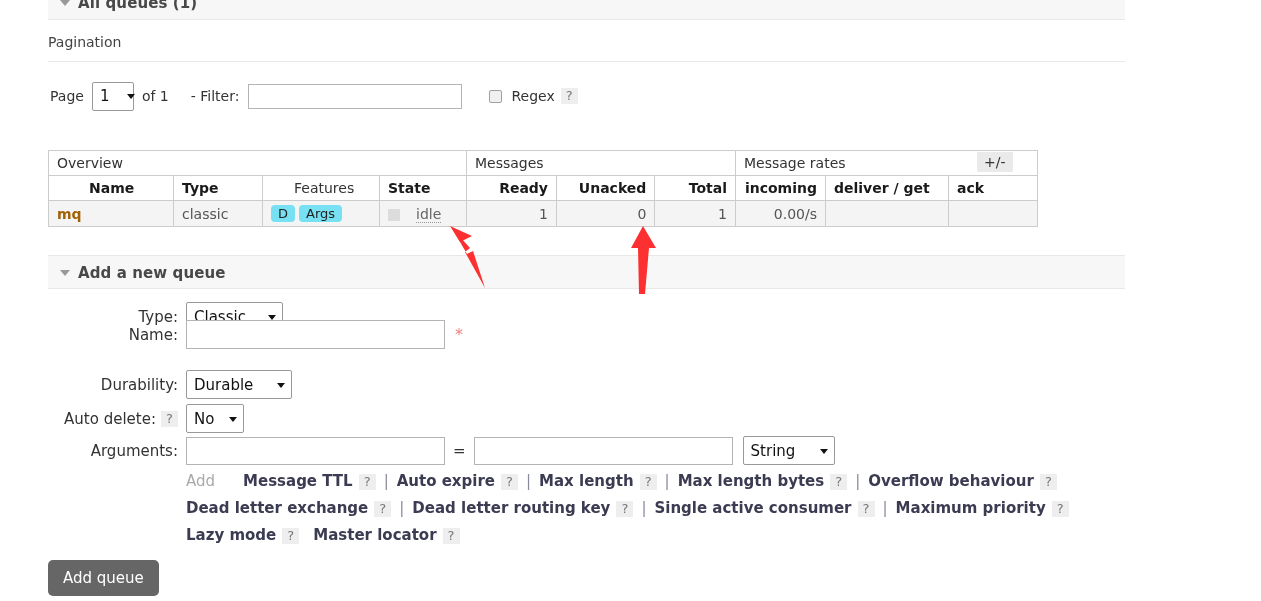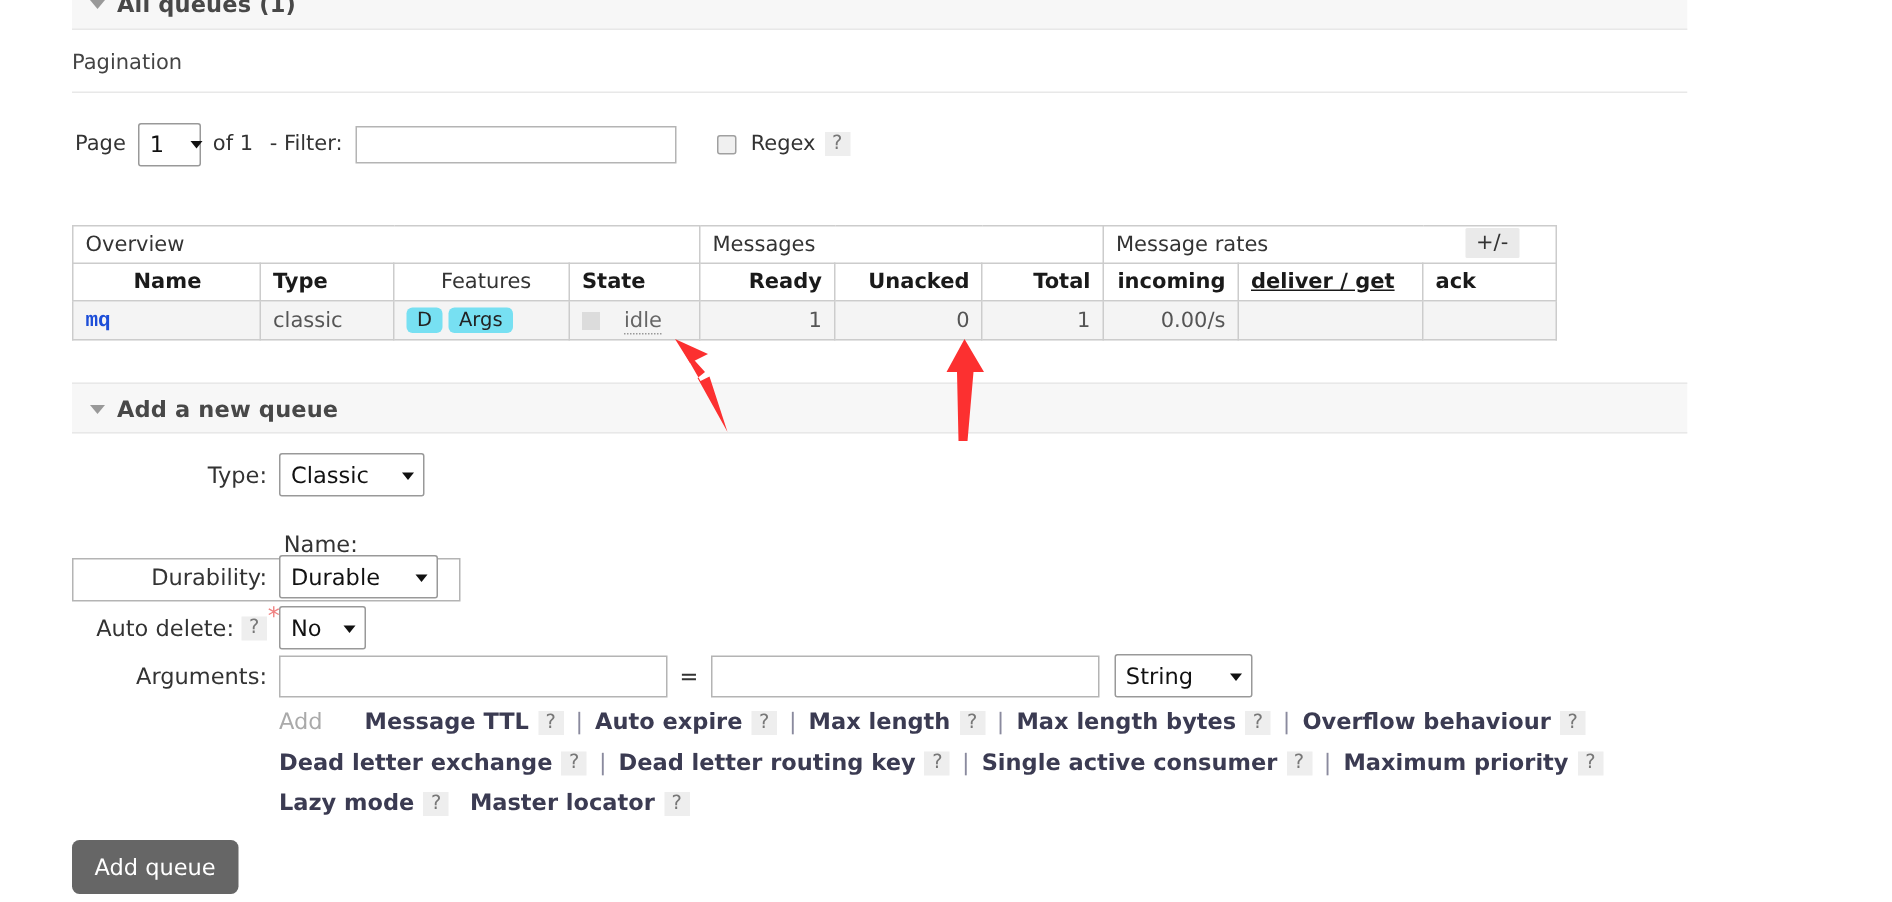--- a/index.html
+++ b/index.html
@@ -169,21 +169,21 @@
     font-weight: bold;
     color: #1a1a1a;
     font-size: 14px;
   }
   table.qtable tr.hdr2 th.lightcol { font-weight: normal; color: #333; }
   table.qtable tr.datarow td {
     background: #f4f4f4;
     color: #555555;
   }
   table.qtable td.num, table.qtable th.num { text-align: right; }
-  .qname { font-weight: bold; color: #1d4ed8; font-family: Liberation Mono, monospace; }
+  .qname { font-weight: bold; color: #a16207; }
   .feature-badge {
     display: inline-block;
     background: #77e0f2;
     color: #222222;
     border-radius: 4px;
     font-size: 13px;
     padding: 1px 7px;
     margin-right: 4px;
   }
   .state-chip {
@@ -280,21 +280,21 @@
 
   <div class="pagination-label">Pagination</div>
   <div class="pagination-rule"></div>
 
   <div class="pager-row">
     <span class="txt">Page</span>
     <span class="sel-wrap">
       <span class="fake-select" id="page-select">1</span>
       <span class="caret"></span>
     </span>
-    <span class="txt" style="margin-right:11px;">of 1</span>
+    <span class="txt" style="margin-right:22px;">of 1</span>
     <span class="txt">- Filter:</span>
     <input class="filter-input" type="text" value="" placeholder="" style="">
     <span class="regex-box"></span>
     <span class="regex-label">Regex</span>
     <span class="help">?</span>
   </div>
 
   <table class="qtable">
     <tbody>
         <tr class="hdr1">
@@ -304,21 +304,21 @@
     </tr>
     <tr class="hdr2">
       <th style="width:76px;padding-left:40px;">Name</th>
       <th style="width:72px;">Type</th>
       <th class="lightcol" style="width:77px;padding-left:31px;">Features</th>
       <th style="width:70px;">State</th>
       <th class="num" style="width:69px;">Ready</th>
       <th class="num" style="width:77px;">Unacked</th>
       <th class="num" style="width:60px;">Total</th>
       <th class="num" style="width:73px;">incoming</th>
-      <th style="width:106px;text-decoration:underline;">deliver / get</th>
+      <th style="width:106px;">deliver / get</th>
       <th style="width:72px;">ack</th>
     </tr>
     <tr class="datarow">
       <td><span class="qname">mq</span></td>
       <td>classic</td>
       <td>
         <span class="feature-badge">D</span><span class="feature-badge">Args</span>
       </td>
       <td>
         <span class="state-chip"></span><span class="state-text">idle</span>
@@ -340,21 +340,21 @@
   </div>
 
   <div class="form-row" style="left:48px; top:302px;">
     <span class="flabel">Type:</span>
     <span class="sel-wrap">
       <span class="fake-select" style="height:29px; width:97px;">Classic</span>
       <span class="caret"></span>
     </span>
   </div>
 
-  <div class="form-row" style="left:48px; top:354px;flex-direction:column;">
+  <div class="form-row" style="left:48px; top:320px;">
     <span class="flabel">Name:</span>
     <input class="txt-input" style="width: 259px; height: 29px;" type="text" value="">
     <span class="req-star">*</span>
   </div>
 
   <div class="form-row" style="left:48px; top:370px;">
     <span class="flabel">Durability:</span>
     <span class="sel-wrap">
       <span class="fake-select" style="height:29px; width:106px;">Durable</span>
       <span class="caret"></span>

